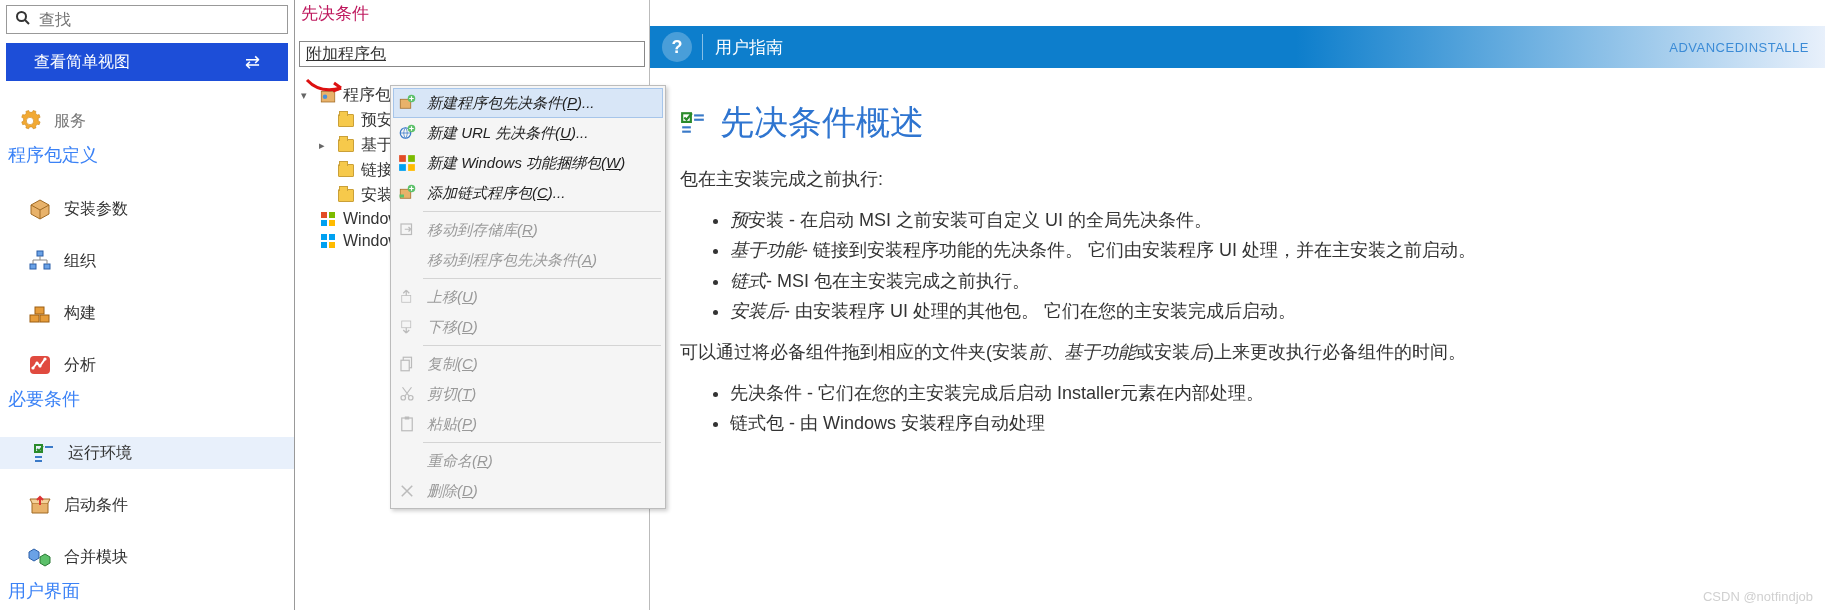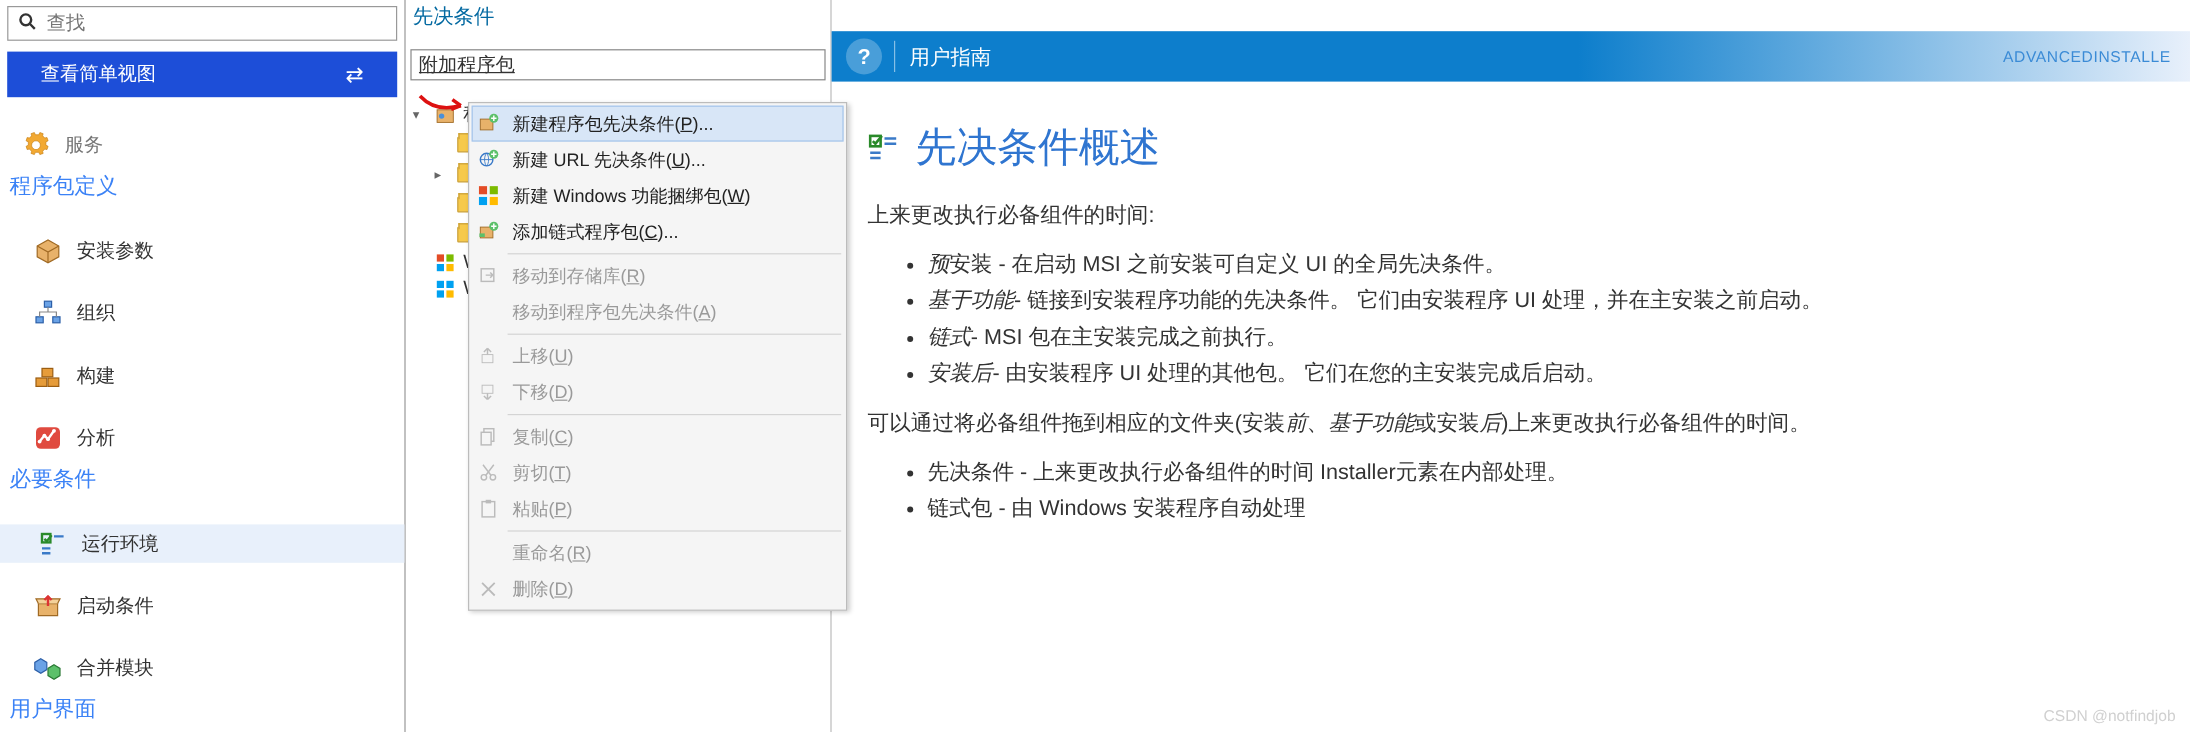--- a/index.html
+++ b/index.html
@@ -1,43 +1,43 @@
 <!DOCTYPE html>
 <html><head>
 <meta charset="utf-8">
 <style>
   * { box-sizing: border-box; margin: 0; padding: 0; font-family: "Microsoft YaHei", "Segoe UI", Arial, sans-serif; }
   body { width: 1825px; height: 610px; overflow: hidden; background: #fff; font-size: 14px; color: #333; display: flex; }
   
   
-  .left-pane { width: 338px; border-right: 1px solid #999; display: flex; flex-direction: column; }
+  .left-pane { width: 295px; border-right: 1px solid #999; display: flex; flex-direction: column; }
   .search-box { margin: 5px 6px; border: 1px solid #999; display: flex; align-items: center; padding: 4px 8px; }
   .search-box .mag { font-weight: bold; margin-right: 8px; color: #333; }
   .search-box input { border: none; outline: none; font-size: 16px; color: #999; flex: 1; background: transparent; }
   .view-btn { margin: 4px 6px; background: #1d4ed8; color: #fff; padding: 8px 28px; display: flex; align-items: center; justify-content: space-between; font-size: 16px; }
   .view-btn .swap { font-size: 18px; }
   .nav-item { display: flex; align-items: center; padding: 4px 6px 4px 28px; font-size: 16px; color: #333; cursor: pointer; gap: 12px; margin-top: 20px; }
   .nav-item .nico { width: 24px; height: 24px; display: flex; align-items: center; justify-content: center; }
   .nav-heading { color: #3b82f6; font-size: 18px; padding: 6px 6px 6px 8px; }
   .nav-item.selected { background: #e8f0fb; padding-left: 32px; }
   .nav-item.top { padding-left: 18px; color: #777; }
   
   
   .mid-pane { width: 355px; border-right: 1px solid #bbb; display: flex; flex-direction: column; position: relative; }
-  .mid-title { font-size: 17px; padding: 2px 6px; color: #0369a1;}
+  .mid-title { font-size: 17px; padding: 2px 6px; color: #be185d;}
   .mid-input { margin: 14px 4px; border: 1px solid #888; padding: 3px 6px; font-size: 16px; color: #333; text-decoration: underline; }
   .tree { padding: 2px 4px; font-size: 16px; color: #333; }
   .tree-row { display: flex; align-items: center; gap: 6px; padding: 2px 2px; white-space: nowrap; }
   .tree-row .exp { width: 12px; color: #666; font-size: 11px; }
   .tree-row .tico { width: 18px; height: 18px; display: inline-flex; align-items: center; justify-content: center; }
   .tree .lvl1 { padding-left: 20px; }
   .red-arrow { position: absolute; left: 10px; top: 78px; width: 40px; height: 18px; pointer-events: none; }
   
   
-  .ctx-menu { position: absolute; left: 390px; top: 85px; width: 316px; background: #f5f5f5; border: 1px solid #bcbcbc; box-shadow: 2px 2px 4px rgba(0,0,0,.2); z-index: 10; padding: 2px; }
+  .ctx-menu { position: absolute; left: 390px; top: 85px; width: 276px; background: #f5f5f5; border: 1px solid #bcbcbc; box-shadow: 2px 2px 4px rgba(0,0,0,.2); z-index: 10; padding: 2px; font-style: italic; }
   .ctx-row { display: flex; align-items: center; padding: 5px 6px 5px 4px; font-size: 15px; color: #222; gap: 10px; }
   .ctx-row .cico { width: 20px; height: 20px; display: flex; align-items: center; justify-content: center; }
   .ctx-row.hover { background: #d8e6f7; border: 1px solid #a6c5ea; padding: 4px 5px 4px 3px; }
   .ctx-row.disabled { color: #9a9a9a; }
   .ctx-sep { height: 1px; background: #d4d4d4; margin: 3px 2px 3px 30px; }
   .ctx-row u { text-decoration: underline; }
   
   
   .right-pane { flex: 1; display: flex; flex-direction: column; min-width: 0; }
   .banner { background: linear-gradient(90deg, #0d7ecc 0%, #0d7ecc 55%, #e8f0fb 100%); color: #fff; display: flex; align-items: center; padding: 0 0 0 0; height: 42px; position: relative; margin-top: 26px;}
@@ -376,28 +376,28 @@
       <span class="hicon"><svg width="26" height="26" viewBox="0 0 24 24">
             <rect x="2" y="3" width="8" height="8" fill="none" stroke="#2a8a2a" stroke-width="2"></rect>
             <path d="M4 7l2 2 5-6" stroke="#2a8a2a" stroke-width="2" fill="none"></path>
             <line x1="13" y1="5" x2="22" y2="5" stroke="#3a7ac8" stroke-width="2"></line>
             <line x1="13" y1="9" x2="22" y2="9" stroke="#3a7ac8" stroke-width="2"></line>
             <line x1="2" y1="16" x2="10" y2="16" stroke="#3a7ac8" stroke-width="2"></line>
             <line x1="2" y1="20" x2="10" y2="20" stroke="#3a7ac8" stroke-width="2"></line>
           </svg></span>
       <h1>先决条件概述</h1>
     </div>
-    <p>上来更改执行必备组件的时间:</p>
+    <p>包在主安装完成之前执行:</p>
     <ul id="bullets1">
         <li><em>预</em>安装 - 在启动 MSI 之前安装可自定义 UI 的全局先决条件。</li>
         <li><em>基于功能</em>- 链接到安装程序功能的先决条件。 它们由安装程序 UI 处理，并在主安装之前启动。</li>
         <li><em>链式</em>- MSI 包在主安装完成之前执行。</li>
         <li><em>安装后</em>- 由安装程序 UI 处理的其他包。 它们在您的主安装完成后启动。</li>
       </ul>
     <p id="para2">可以通过将必备组件拖到相应的文件夹(安装<em>前</em>、<em>基于功能</em>或安装<em>后</em>)上来更改执行必备组件的时间。</p>
     <ul id="bullets2">
-        <li>先决条件 - 上来更改执行必备组件的时间 Installer元素在内部处理。</li>
+        <li>先决条件 - 它们在您的主安装完成后启动 Installer元素在内部处理。</li>
         <li>链式包 - 由 Windows 安装程序自动处理</li>
       </ul>
   </div>
 </div>
 
 <div class="watermark">CSDN @notfindjob</div>
 
 </body></html>

